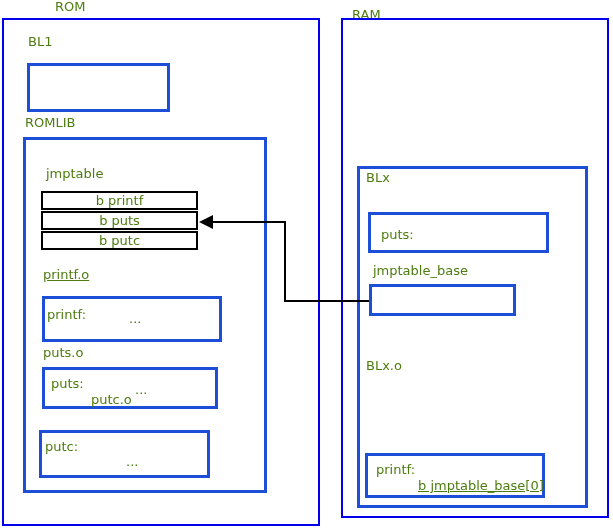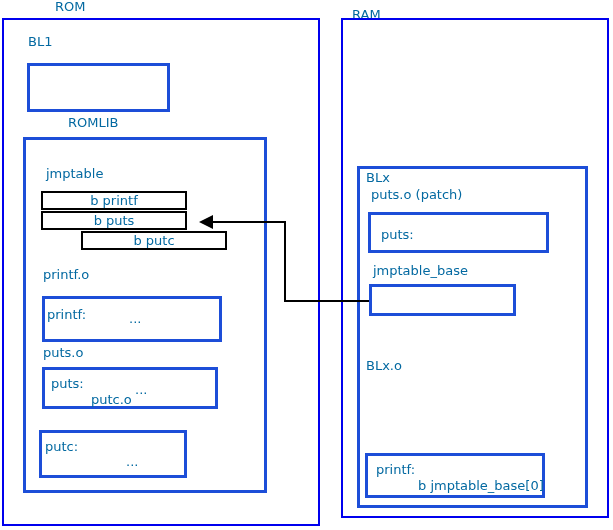--- a/index.html
+++ b/index.html
@@ -7,21 +7,21 @@
     padding: 0;
     background: #ffffff;
   }
   .canvas {
     position: relative;
     width: 613px;
     height: 530px;
     background: #ffffff;
     font-family: "DejaVu Sans", "Liberation Sans", sans-serif;
     font-size: 13px;
-    color: #0369a1;
+    color: #4d7c0f;
     overflow: hidden;
   }
   .lbl {
     position: absolute;
     white-space: nowrap;
     line-height: 16px;
   }
   .blue-frame {
     position: absolute;
     border: 2px solid #0000ee;
@@ -33,21 +33,21 @@
     border: 3px solid #1d4ed8;
     box-sizing: border-box;
     background: #ffffff;
   }
   .transparent-box {
     background: transparent;
   }
   .jrow {
     position: absolute;
     left: 41px;
-    width: 146px;
+    width: 157px;
     height: 19px;
     border: 2px solid #000000;
     box-sizing: border-box;
     text-align: center;
     line-height: 15px;
     background: #ffffff;
   }
   .inner-text {
     position: absolute;
     white-space: nowrap;
@@ -70,65 +70,64 @@
 <body>
 
 <div class="canvas">
 
   <div class="lbl" style="left:55px; top:-1px;">ROM</div>
   <div class="blue-frame" style="left:2px; top:18px; width:318px; height:508px;"></div>
 
   <div class="lbl" style="left:28px; top:34px;">BL1</div>
   <div class="black-box" style="left:27px; top:63px; width:143px; height:49px;"></div>
 
-  <div class="lbl" style="left:25px; top:115px;margin-left:43px;">ROMLIB</div>
+  <div class="lbl" style="left:25px; top:115px;">ROMLIB</div>
   <div class="black-box transparent-box" style="left:23px; top:137px; width:244px; height:356px;"></div>
 
   <div class="lbl" style="left:46px; top:166px;">jmptable</div>
   <div class="jrow" style="top:191px;">b printf</div>
   <div class="jrow" style="top:211px;">b puts</div>
-  <div class="jrow" style="top:231px;margin-left:40px;">b putc</div>
+  <div class="jrow" style="top:231px;">b putc</div>
 
-  <div class="lbl" style="left:43px; top:267px;">printf.o</div>
+  <div class="lbl" style="left:43px; top:267px;text-decoration:underline;">printf.o</div>
   <div class="black-box" style="left:42px; top:296px; width:180px; height:46px;">
     <span class="inner-text" style="left:2px; top:8px;">printf:</span>
     <span class="inner-text" style="left:84px; top:12px;">...</span>
   </div>
 
   <div class="lbl" style="left:43px; top:345px;">puts.o</div>
   <div class="black-box" style="left:42px; top:367px; width:176px; height:42px;">
     <span class="inner-text" style="left:6px; top:6px;">puts:</span>
     <span class="inner-text" style="left:90px; top:12px;">...</span>
   </div>
 
   <div class="lbl" style="left:43px; top:392px;margin-left:48px;">putc.o</div>
-  <div class="black-box" style="left:39px; top:430px; width:148px; height:48px;">
+  <div class="black-box" style="left:39px; top:430px; width:171px; height:48px;">
     <span class="inner-text" style="left:3px; top:6px;">putc:</span>
     <span class="inner-text" style="left:84px; top:21px;">...</span>
   </div>
 
   <div class="lbl" style="left:352px; top:-1px;margin-top:8px;">RAM</div>
   <div class="blue-frame" style="left:341px; top:18px; width:268px; height:500px;"></div>
 
   <div class="black-box transparent-box" style="left:357px; top:166px; width:231px; height:342px;"></div>
   <div class="lbl" style="left:366px; top:170px;">BLx</div>
 
-  <div class="lbl" style="left:371px; top:187px;">puts.o (patch)</div>
   <div class="black-box" style="left:368px; top:212px; width:181px; height:41px;">
     <span class="inner-text" style="left:10px; top:12px;">puts:</span>
   </div>
 
   <div class="lbl" style="left:373px; top:263px;">jmptable_base</div>
   <div class="black-box" style="left:369px; top:284px; width:147px; height:32px;"></div>
 
   <div class="lbl" style="left:366px; top:358px;">BLx.o</div>
 
   <div class="black-box" style="left:365px; top:453px; width:180px; height:45px;">
     <span class="inner-text" style="left:8px; top:6px;">printf:</span>
-    <span class="inner-text" style="left:50px; top:22px;">b jmptable_base[0]</span>
+    <span class="inner-text" style="left:50px; top:22px;text-decoration:underline;">b jmptable_base[0]</span>
   </div>
 
   <div class="line" style="left:284px; top:300px; width:85px; height:2px;"></div>
   <div class="line" style="left:284px; top:221px; width:2px; height:81px;"></div>
   <div class="line" style="left:211px; top:221px; width:75px; height:2px;"></div>
   <div class="arrow-head" style="left:199px; top:215px;"></div>
 
 </div>
 
 </body></html>

